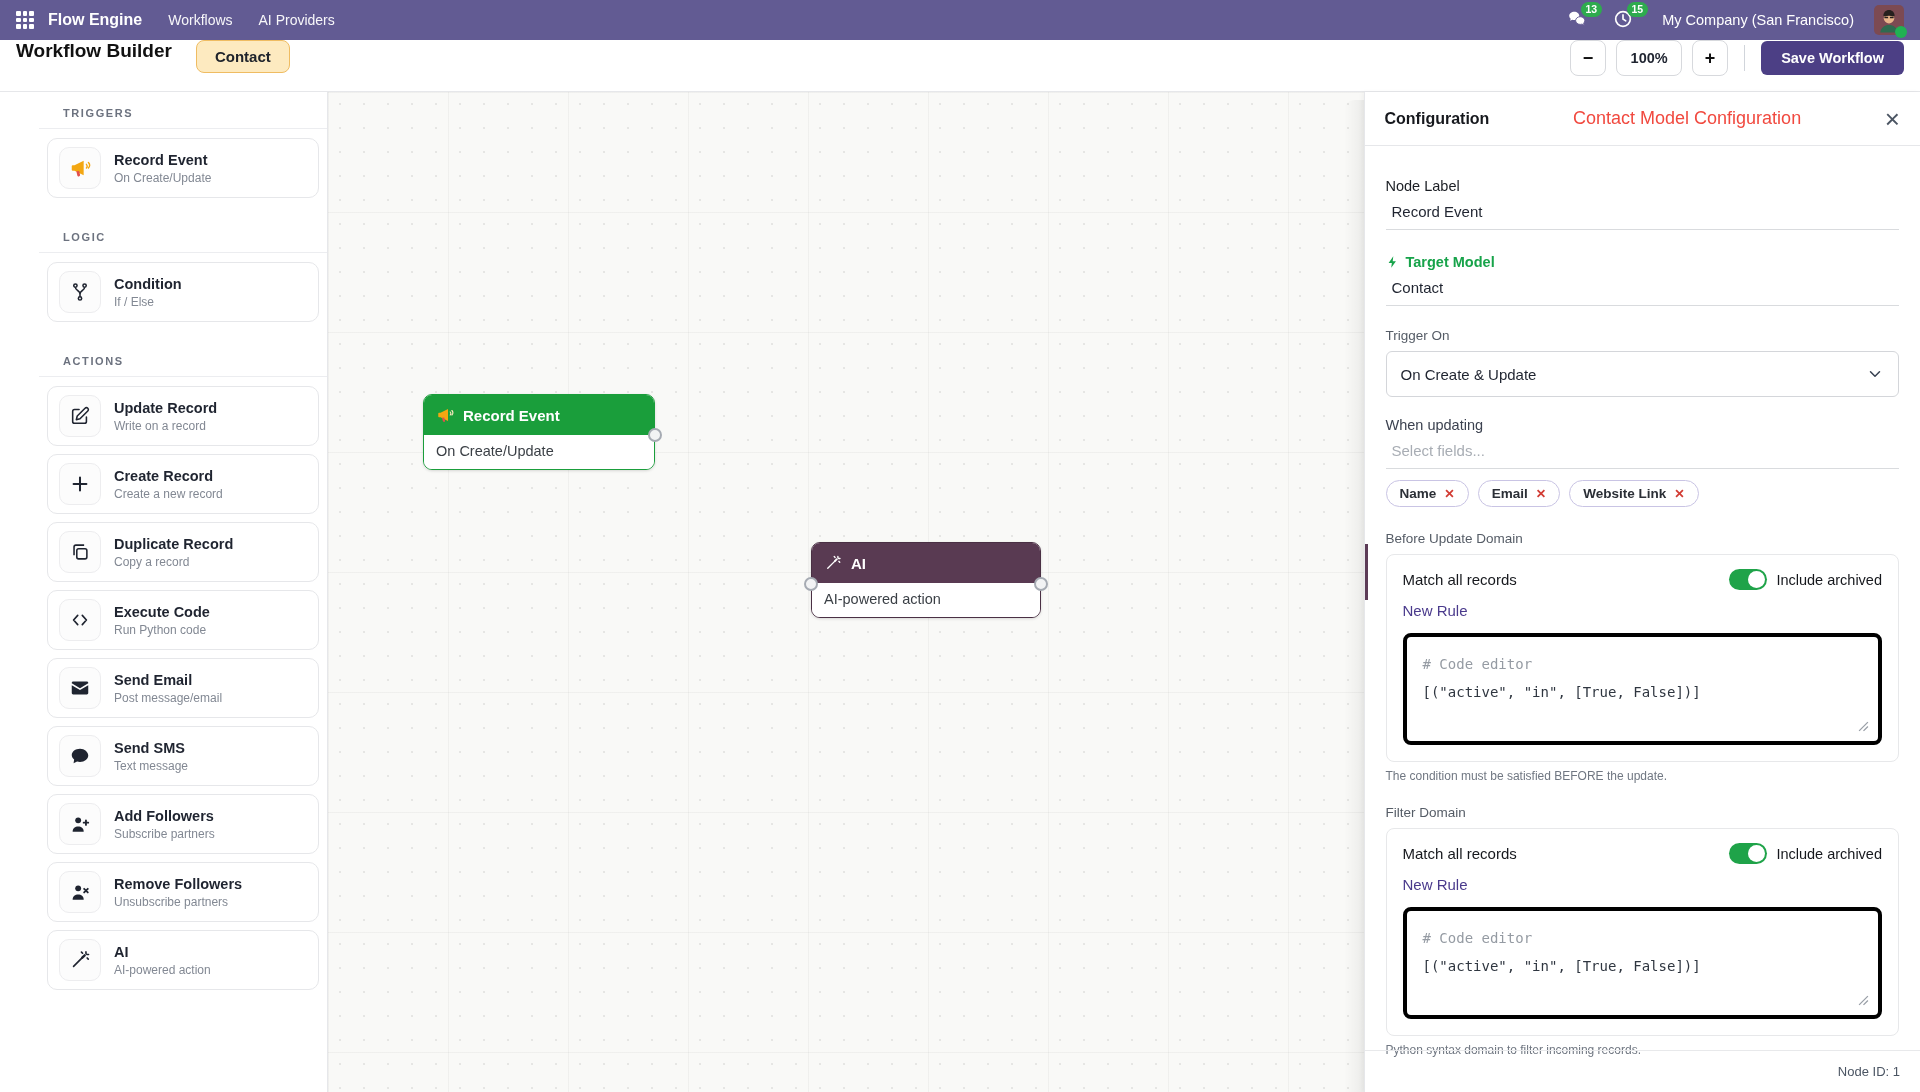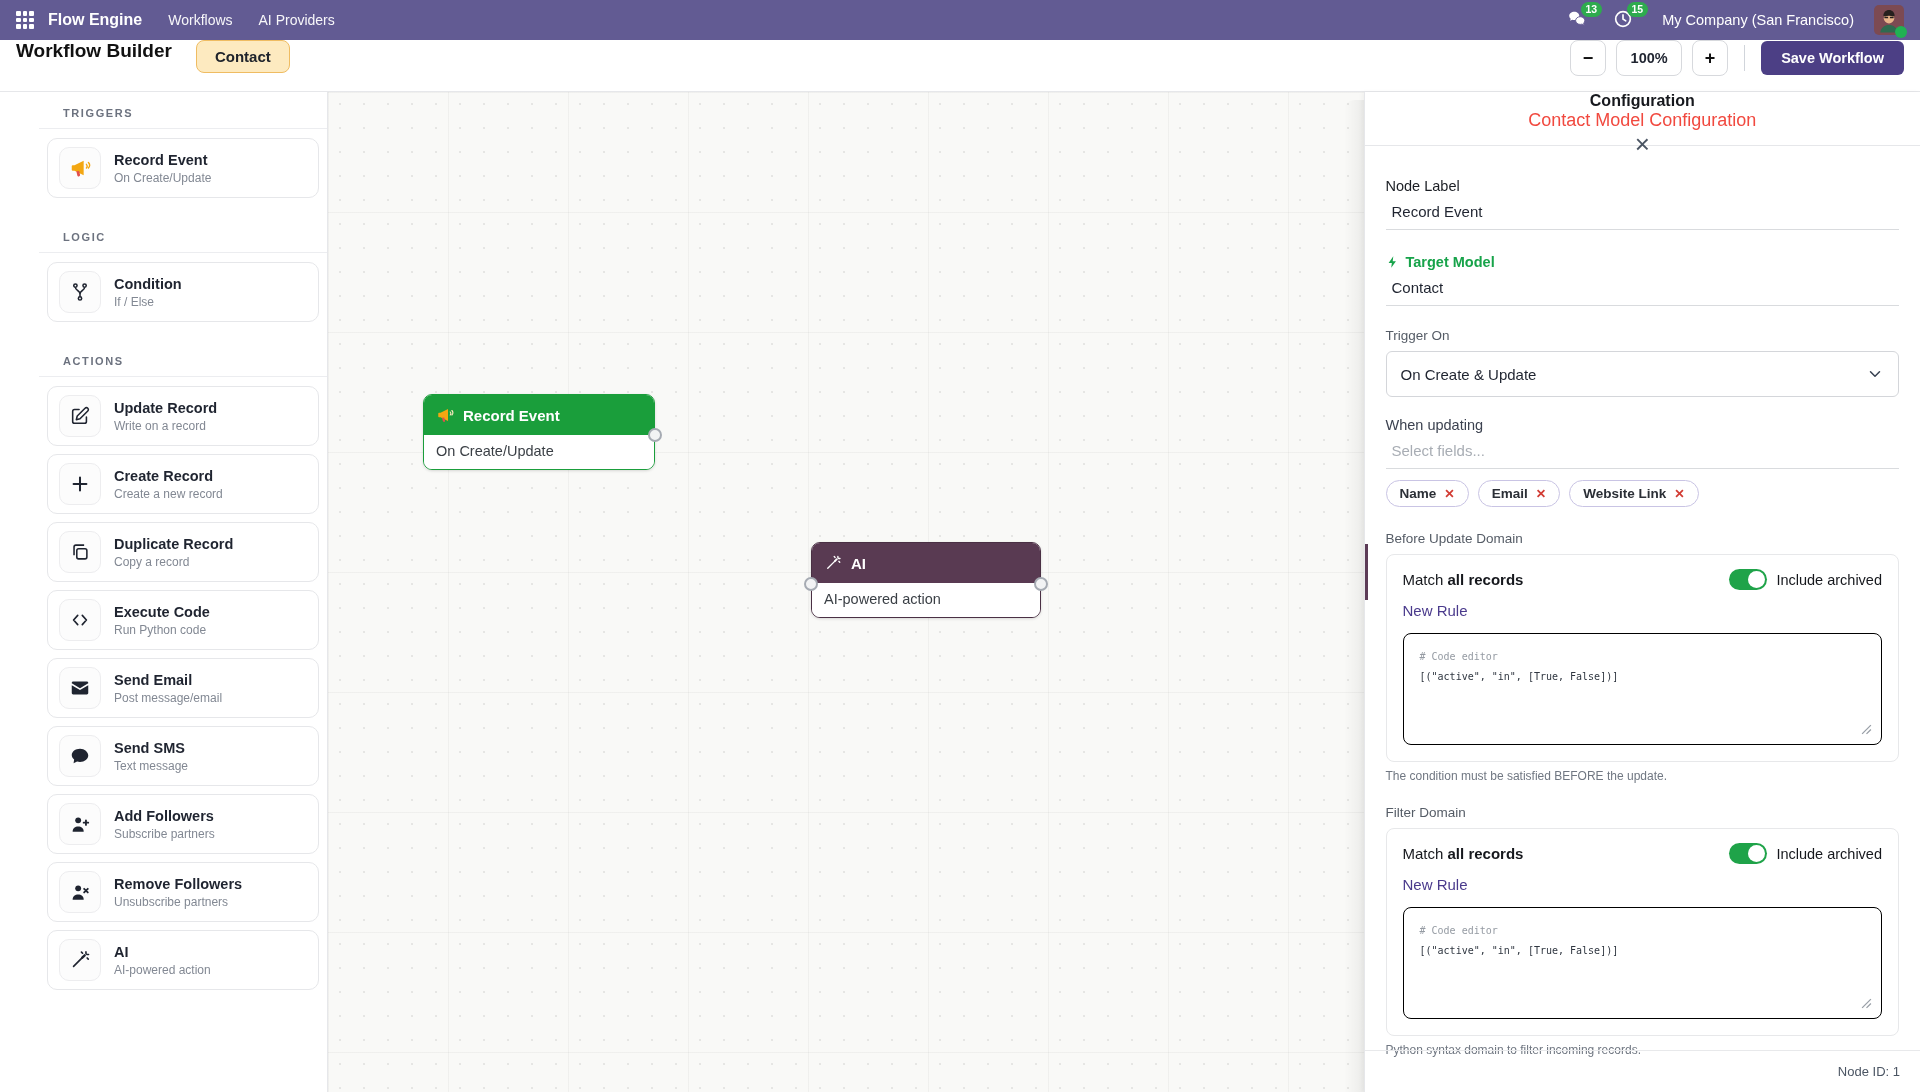--- a/index.html
+++ b/index.html
@@ -89,21 +89,21 @@
   .canvas-scrollbar { position: absolute; right: 0; top: 8px; bottom: 0; width: 20px;
     background: linear-gradient(to right, rgba(0,0,0,0), rgba(0,0,0,.055));
     border-top-left-radius: 10px; }
 
   
   .panel { position: relative; width: 568px; background: #fff;
     border-left: 1px solid #e6e7ea; box-shadow: -2px 0 4px rgba(0,0,0,.04); }
   .panel-scroll-thumb { position: absolute; left: 0; top: 452px; width: 3px; height: 56px;
     background: #5c3b56; }
   .panel-header { display: flex; align-items: center; height: 54px; padding: 0 20px;
-    border-bottom: 1px solid #e6e7ea; flex-direction: column; }
+    border-bottom: 1px solid #e6e7ea; }
   .panel-title { font-size: 16px; font-weight: 700; color: #16181d; }
   .panel-subtitle { flex: 1; text-align: center; font-size: 18px; color: #f1493f; }
   .panel-close { font-size: 26px; font-weight: 300; color: #4b5563; cursor: pointer;
     line-height: 1; }
   .panel-body { padding: 16px 21px 0; }
   .field-label-dark { font-size: 14.5px; color: #1b1e24; }
   .field-label-gray { font-size: 13.5px; color: #555c66; }
   .line-input { width: 100%; border: none; border-bottom: 1px solid #d9dbde;
     font-size: 15px; color: #1f2430; padding: 9px 2px 9px 6px; background: transparent;
     font-family: "Liberation Sans", sans-serif; outline: none; }
@@ -117,31 +117,31 @@
   .select-box svg { width: 18px; height: 18px; }
   .tags-row { display: flex; gap: 9px; margin-top: 11px; }
   .tag-pill { display: flex; align-items: center; gap: 8px; border: 1px solid #c9c4e4;
     border-radius: 16px; padding: 5px 13px; font-size: 13.5px; font-weight: 700;
     color: #2b2f36; background: #fff; }
   .tag-x { color: #d23b33; font-weight: 700; font-size: 12.5px; cursor: pointer; }
   .rule-card { margin-top: 8px; border: 1px solid #e7e8ea; border-radius: 8px;
     padding: 14px 16px 16px; }
   .match-row { display: flex; align-items: center; justify-content: space-between; }
   .match-left { font-size: 15px; color: #16181d; }
-  .match-left b { font-weight: 700; text-align: right; }
+  .match-left b { font-weight: 400; text-align: right; }
   .toggle-group { display: flex; align-items: center; gap: 9px; }
   .toggle { width: 38px; height: 21px; background: #1fa349; border-radius: 11px;
     position: relative; cursor: pointer; }
   .toggle .knob { position: absolute; right: 2px; top: 2px; width: 17px; height: 17px;
     background: #fff; border-radius: 50%; }
   .toggle-label { font-size: 14.5px; color: #16181d; }
   .new-rule { margin-top: 12px; font-size: 15px; color: #4a3a8c; cursor: pointer; }
-  .code-box { position: relative; margin-top: 14px; border: 1px solid #000000;
+  .code-box { position: relative; margin-top: 14px; border: 4px solid #000000;
     border-radius: 8px; padding: 13px 16px; height: 112px;
-    font-family: "DejaVu Sans Mono", monospace; font-size: 10px; line-height: 2.0; }
+    font-family: "DejaVu Sans Mono", monospace; font-size: 14px; line-height: 2.0; }
   .code-comment { color: #959ba3; display: block; }
   .code-line { color: #2f3640; display: block; }
   .resize-handle { position: absolute; right: 9px; bottom: 9px; width: 11px; height: 11px; }
   .help-text { margin-top: 7px; font-size: 12px; color: #707782; }
   .panel-footer { position: absolute; left: 0; right: 0; bottom: 0; height: 42px;
     border-top: 1px solid #e8e9eb; display: flex; align-items: center;
     justify-content: flex-end; padding: 0 20px; font-size: 13px; color: #4b5563; }
   .mt22 { margin-top: 22px; }
   .mt20 { margin-top: 20px; }
   .mt24 { margin-top: 24px; }

